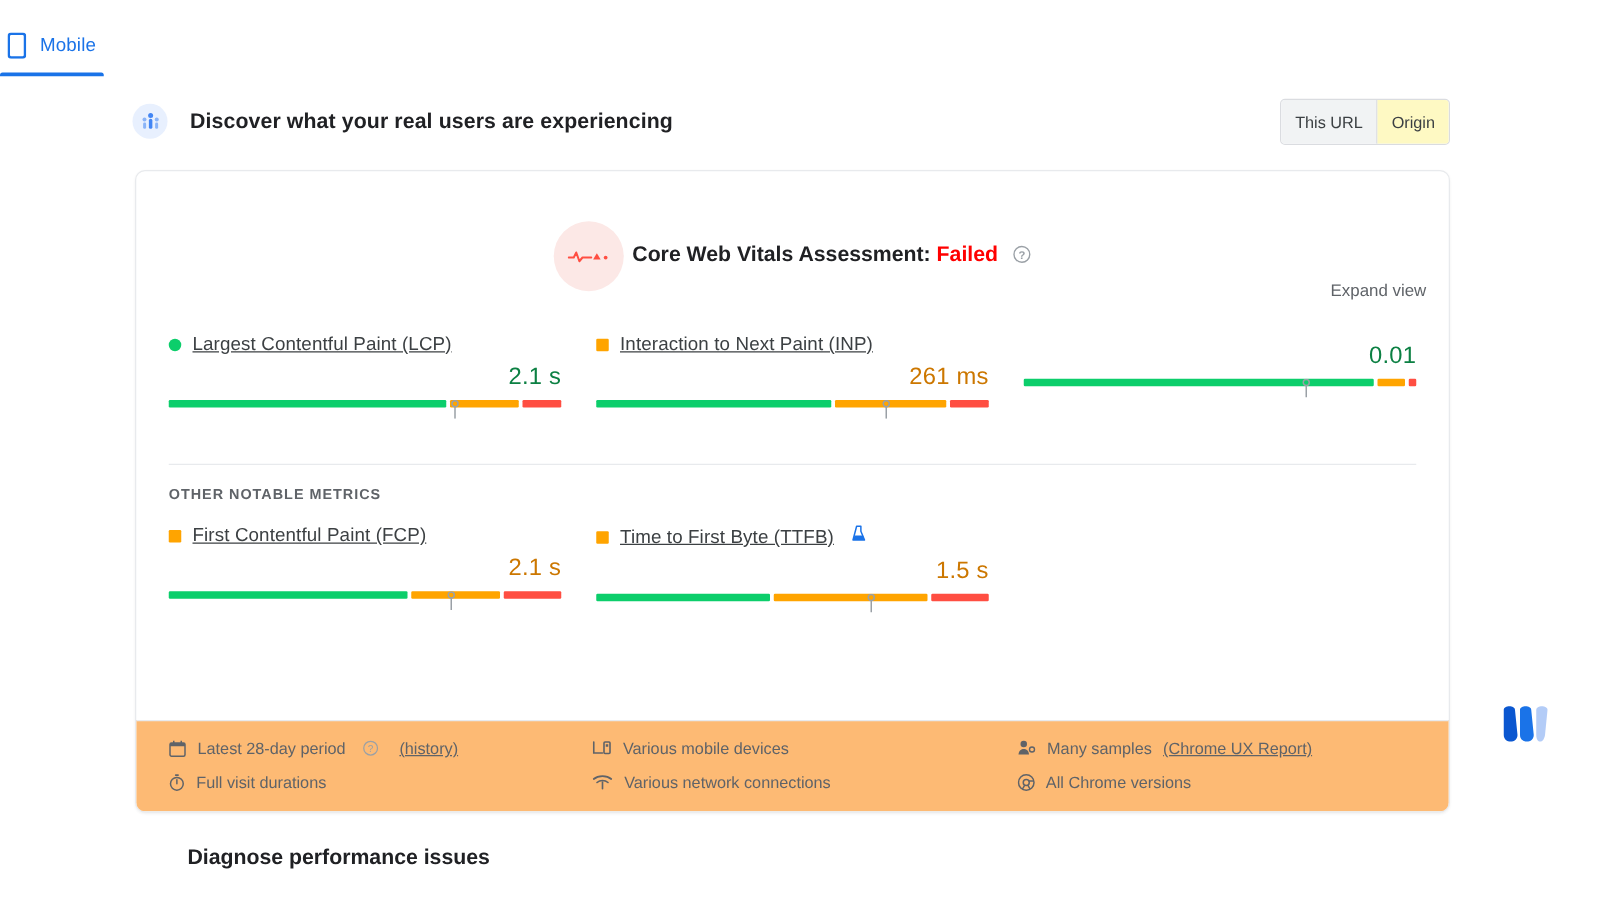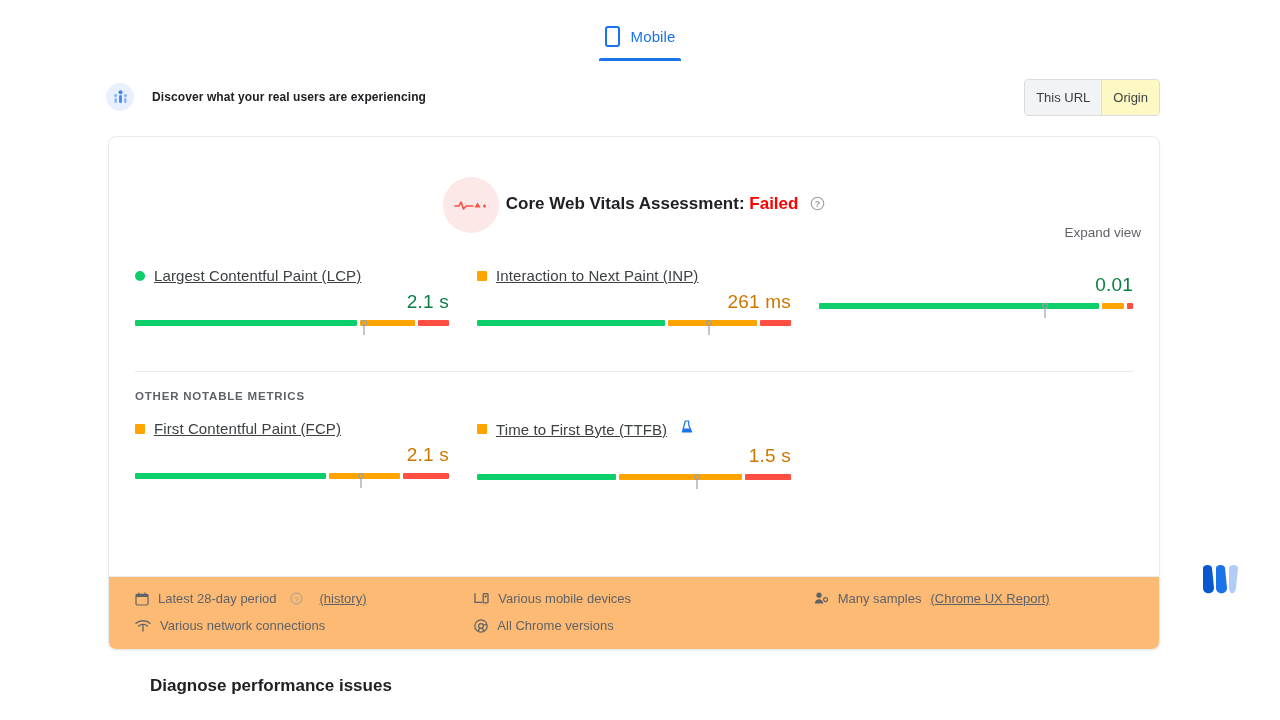--- a/index.html
+++ b/index.html
@@ -8,21 +8,21 @@
     width: 1280px; height: 720px;
     background: #ffffff;
     font-family: "Liberation Sans", sans-serif;
     color: #202124;
     overflow: hidden;
   }
   .page { position: relative; width: 1280px; height: 720px; }
 
   
   .device-tabs {
-    display: flex; justify-content: center; align-items: flex-start;
+    display: flex; align-items: flex-start;
     gap: 56px; padding-top: 22px;
   }
   .device-tab {
     display: flex; align-items: center; gap: 11px;
     padding: 4px 6px 14px 6px;
     cursor: pointer; position: relative;
     font-size: 15px; letter-spacing: .1px;
   }
   .device-tab .tab-label { color: #5f6368; font-weight: 500; }
   .device-tab.active .tab-label { color: #1a73e8; }
@@ -37,21 +37,21 @@
     display: flex; align-items: center;
     margin: 18px 0 0 0; padding: 0 120px 0 106px;
     height: 36px;
   }
   .discover-icon {
     width: 28px; height: 28px; border-radius: 50%;
     background: #e8f0fe; display: flex; align-items: center; justify-content: center;
     flex: 0 0 auto;
   }
   .section-title {
-    font-size: 12px; font-weight: 700; color: #202124;
+    font-size: 17px; font-weight: 700; color: #202124;
     margin-left: 18px; letter-spacing: .1px;
   }
   .seg-control {
     margin-left: auto; display: flex;
     border: 1px solid #dadce0; border-radius: 4px; overflow: hidden;
     font-size: 13px; height: 37px;
   }
   .seg-btn {
     display: flex; align-items: center; padding: 0 11px;
     color: #3c4043; background: #fef9c3; cursor: pointer;
@@ -359,20 +359,30 @@
           <svg width="15" height="13" viewBox="0 0 15 13">
             <circle cx="5" cy="3.2" r="2.6" fill="#5f6368"></circle>
             <path d="M0.8 11.6 C1 8.6 3 7.2 5 7.2 C7 7.2 9 8.6 9.2 11.6 Z" fill="#5f6368"></path>
             <circle cx="11.6" cy="7.6" r="2" fill="none" stroke="#5f6368" stroke-width="1.1"></circle>
           </svg>
         </span>
         <span>Many samples</span>
         <span class="foot-link" style="margin-left:0">(Chrome UX Report)</span>
       </div>
 
+      <div class="foot-item">
+        <span class="fi-icon">
+          <svg width="13" height="14" viewBox="0 0 13 14">
+            <circle cx="6.5" cy="8" r="5.1" fill="none" stroke="#5f6368" stroke-width="1.2"></circle>
+            <line x1="6.5" y1="8" x2="6.5" y2="4.8" stroke="#5f6368" stroke-width="1.2" stroke-linecap="round"></line>
+            <rect x="4.9" y="0.3" width="3.2" height="1.5" rx="0.6" fill="#5f6368"></rect>
+          </svg>
+        </span>
+        <span>Full visit durations</span>
+      </div>
 
       <div class="foot-item">
         <span class="fi-icon">
           <svg width="16" height="13" viewBox="0 0 16 13">
             <path d="M1 4.2 C4.6 1 11.4 1 15 4.2" fill="none" stroke="#5f6368" stroke-width="1.4" stroke-linecap="round"></path>
             <path d="M3.6 7 C6 4.8 10 4.8 12.4 7" fill="none" stroke="#5f6368" stroke-width="1.3" stroke-linecap="round"></path>
             <path d="M8 6.6 L8 12" stroke="#5f6368" stroke-width="1.3" stroke-linecap="round"></path>
           </svg>
         </span>
         <span>Various network connections</span>

